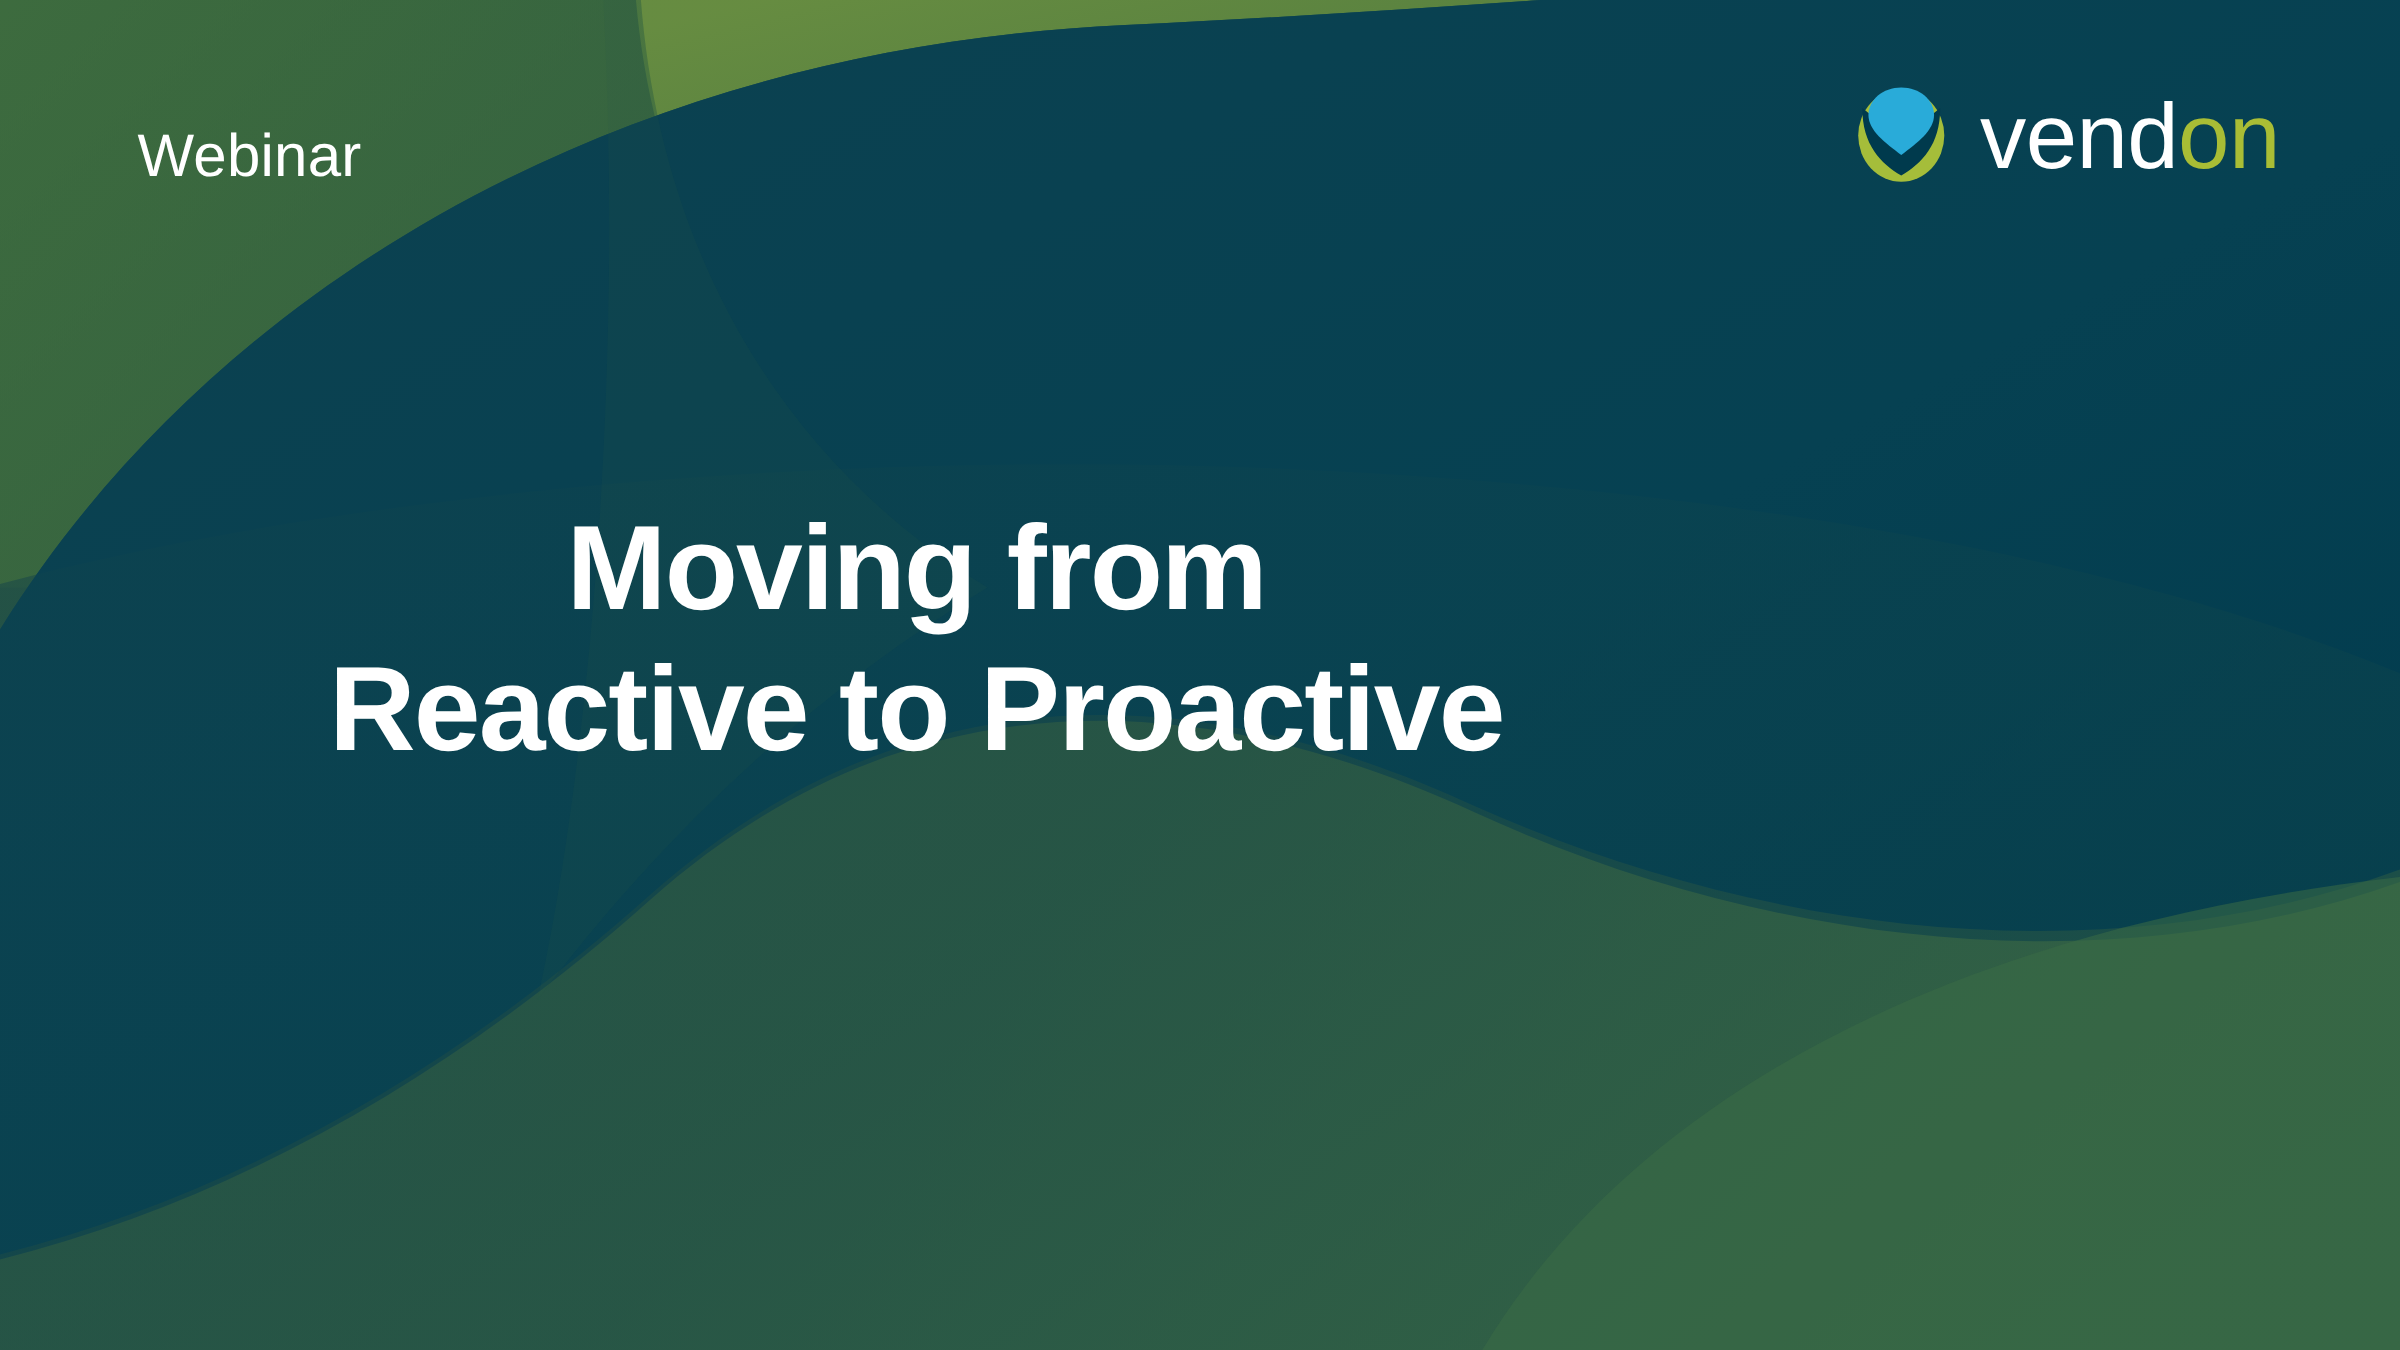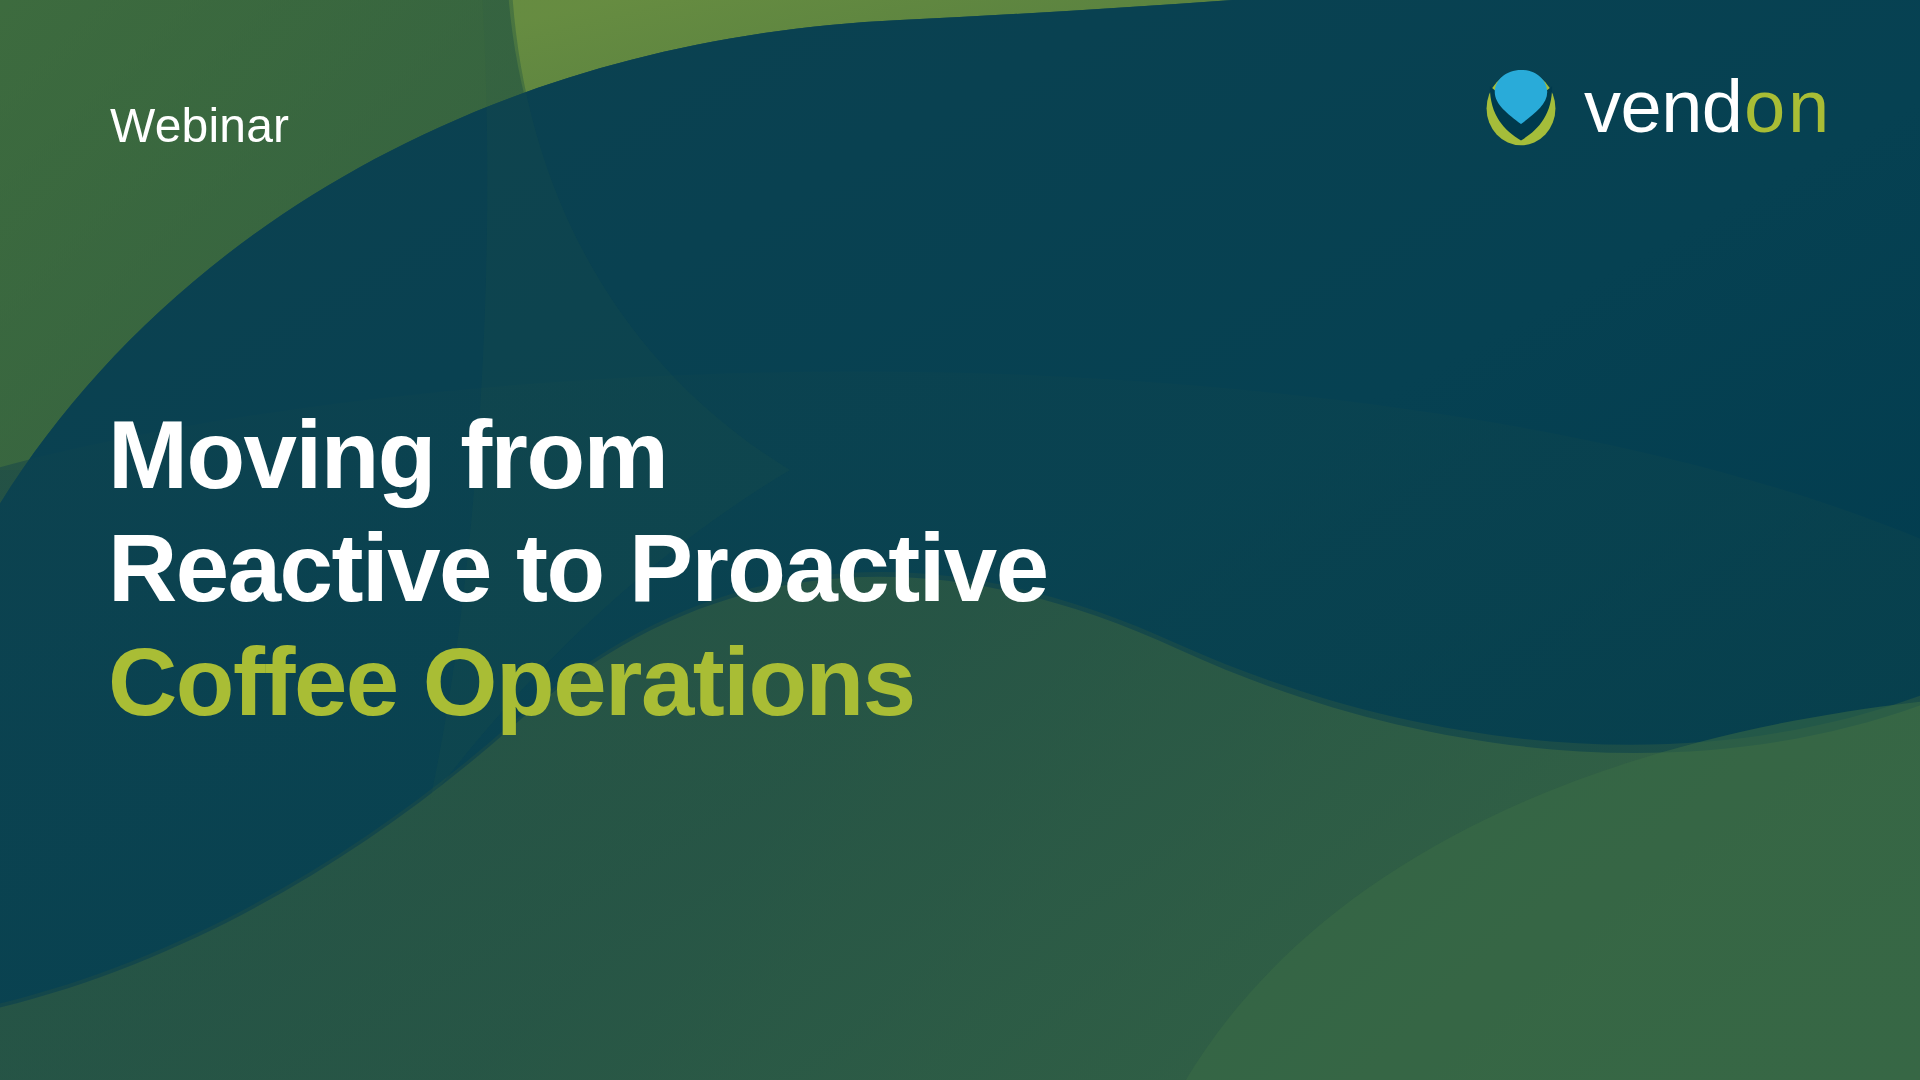--- a/index.html
+++ b/index.html
@@ -50,39 +50,40 @@
     letter-spacing: -0.5px;
     font-weight: 400;
     white-space: nowrap;
     display: flex;
     align-items: baseline;
     position: relative;
     top: 3px;
     justify-content: flex-end;
   }
   .wm-vend { color: #ffffff; }
-  .wm-on   { color: #a9bd35; font-family: Liberation Mono, monospace; }
+  .wm-on   { color: #a9bd35; }
 
   
   #eyebrow {
     position: absolute;
     left: 110px;
     top: 100px;
     font-size: 48px;
     font-weight: 300;
     color: #ffffff;
     letter-spacing: 0.2px;
     line-height: 1.1;
   }
 
   #headline {
     position: absolute;
     left: 108px;
     top: 398px;
     width: 1250px;
+    text-align: center;
   }
   .hl-line {
     font-size: 96px;
     font-weight: 700;
     line-height: 1.18;
     letter-spacing: -1.5px;
     white-space: nowrap;
     margin: 0;
   }
   .hl-white { color: #ffffff; }
@@ -199,17 +200,16 @@
 
     <div id="logo-wordmark">
       <span class="wm-vend">vend</span>
         <span class="wm-on">on</span>
     </div>
   </div>
 
   <div id="headline">
     <div class="hl-line hl-white">Moving from</div>
     <div class="hl-line hl-white">Reactive to Proactive</div>
-    <div class="hl-line hl-green">Coffee Operations</div>
   </div>
 
 
 </div>
 
 </body></html>

